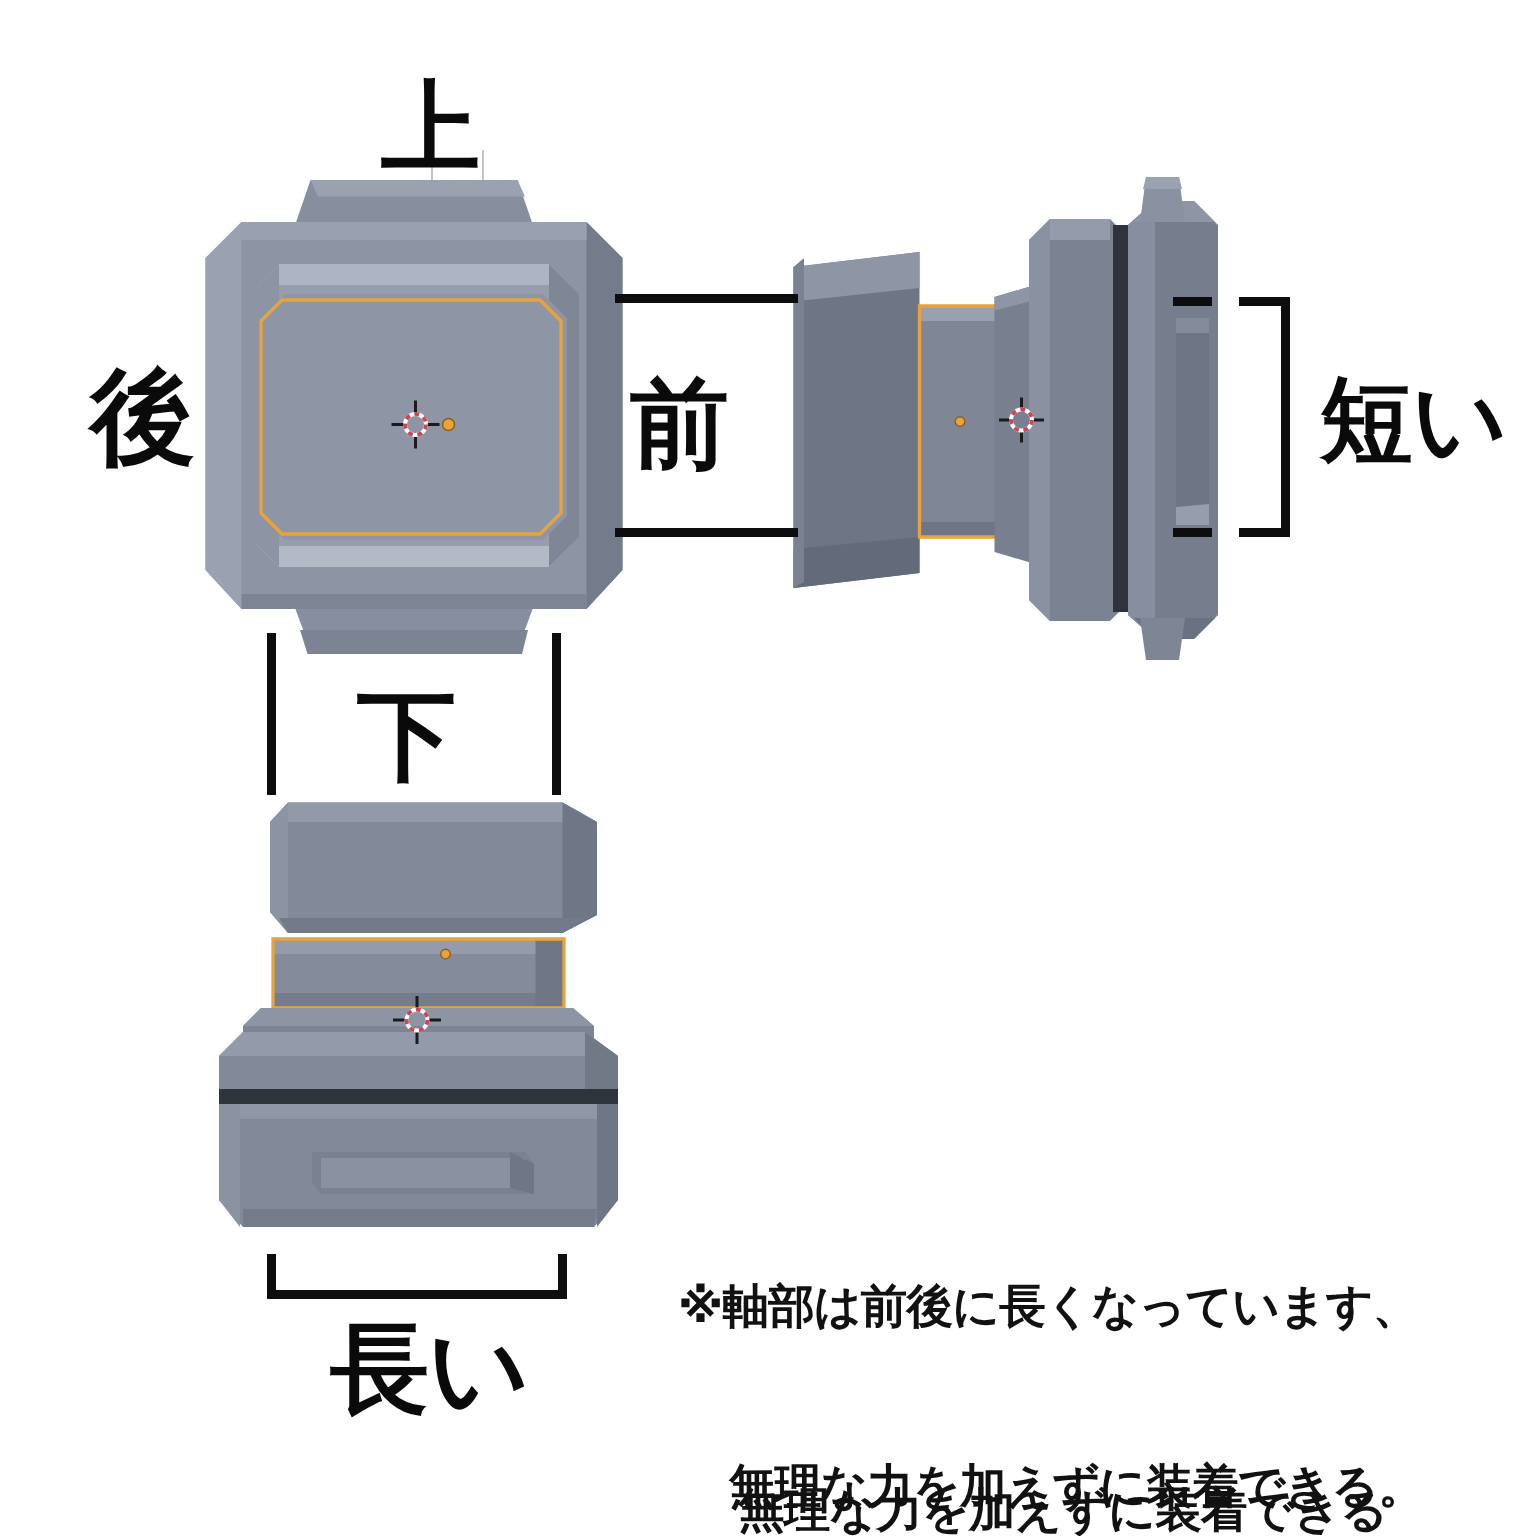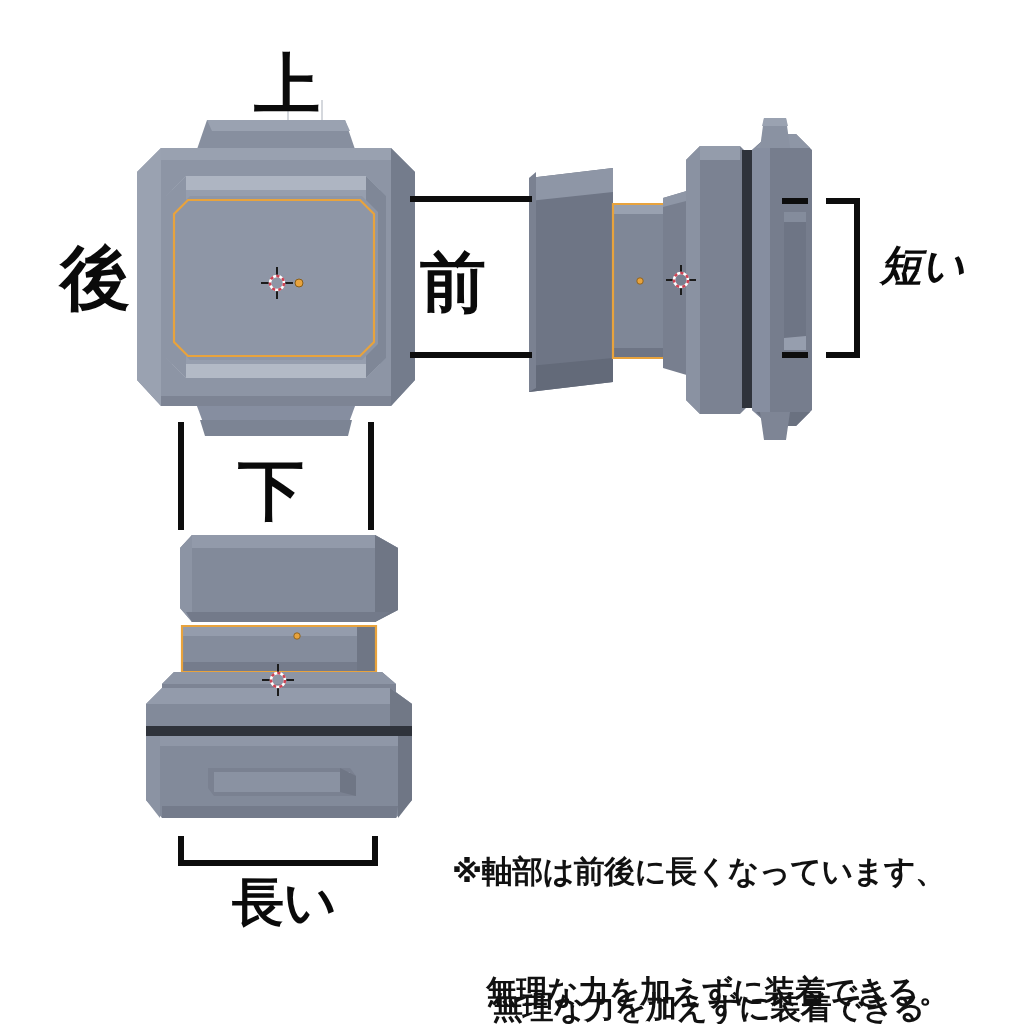--- a/index.html
+++ b/index.html
@@ -193,23 +193,23 @@
   <div class="vbar" style="left:372px;top:836px;height:30px;"></div>
 
   <div class="lbl" style="left:254px;top:40px;font-size:66px;">上</div>
 
   <div class="lbl" style="left:60px;top:232px;font-size:70px;">後</div>
 
   <div class="lbl" style="left:420px;top:238px;font-size:66px;">前</div>
 
   <div class="lbl" style="left:238px;top:446px;font-size:66px;">下</div>
 
-  <div class="lbl" style="left:880px;top:238px;font-size:42px;font-style:italic;">短い</div>
-
-  <div class="lbl" style="left:220px;top:868px;font-size:52px;margin-left:12px;">長い</div>
+  <div class="lbl" style="left:880px;top:238px;font-size:62px;">短い</div>
+
+  <div class="lbl" style="left:220px;top:868px;font-size:66px;">長い</div>
 
   <div class="note" style="left:452px;top:770px;font-size:31px;">
     <div>※軸部は前後に長くなっています、</div>
     <div style="padding-left:34px;">無理な力を加えずに装着できる。</div>
   </div>
 
   <div class="note" style="left:492px;top:906px;font-size:31px;">
     <div>無理な力を加えずに装着できる</div>
     
   </div>

